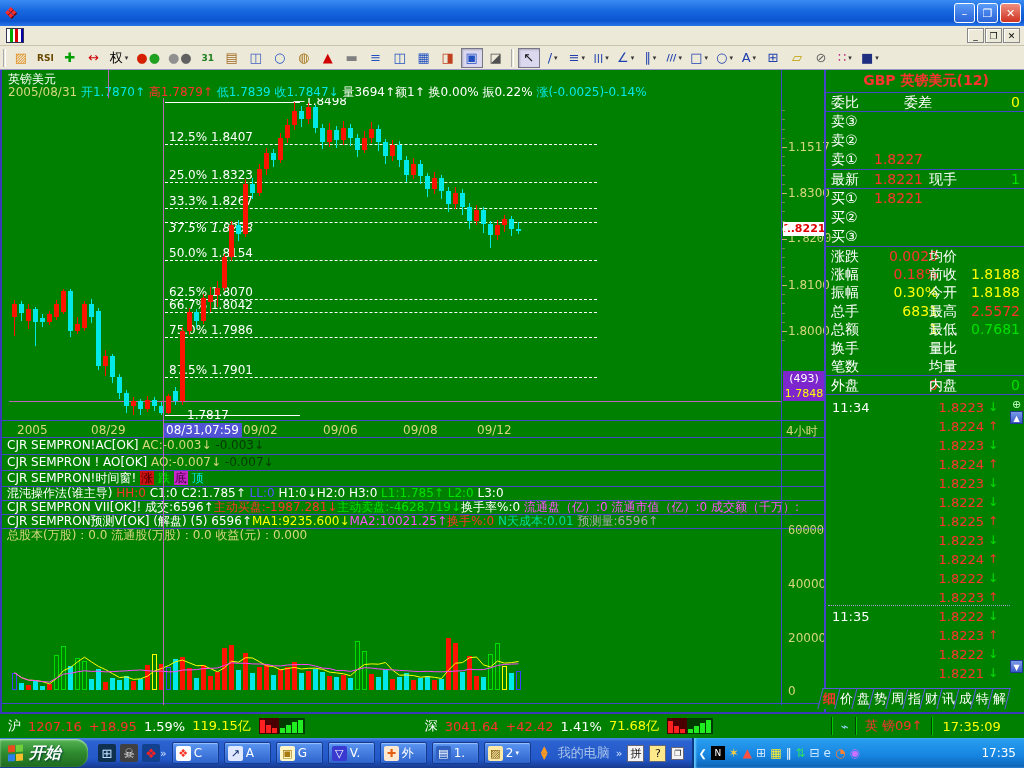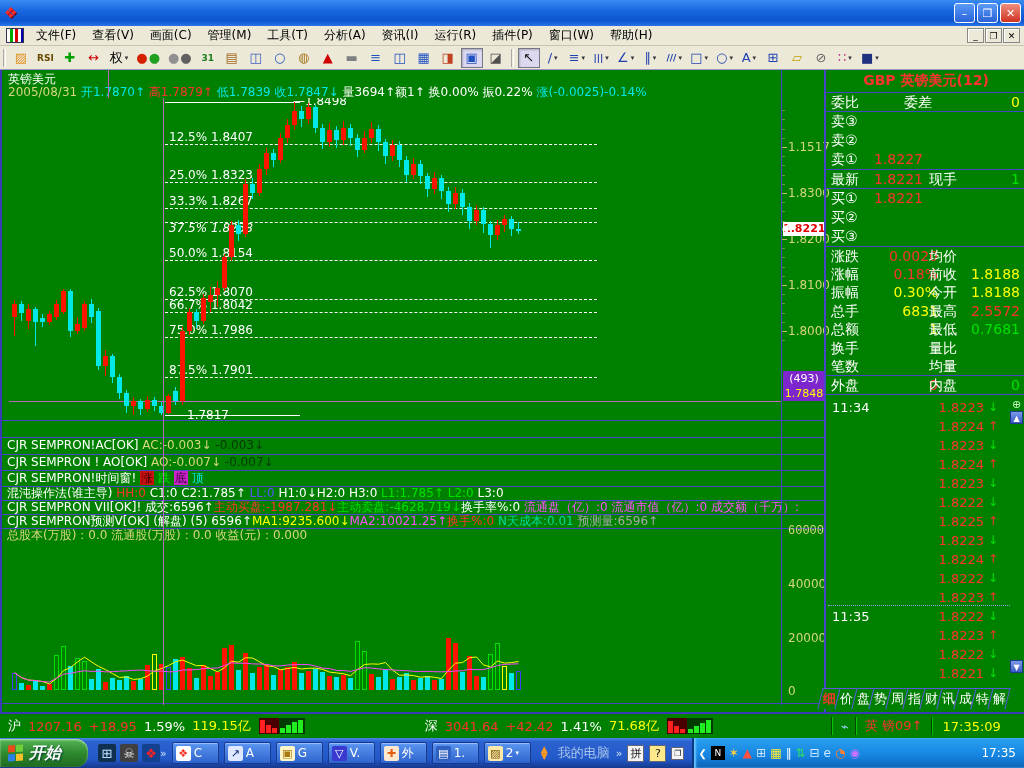--- a/index.html
+++ b/index.html
@@ -141,33 +141,20 @@
     <span id="title-icon">❖</span>
     <div class="win-btns">
       <div class="wbtn">–</div>
       <div class="wbtn">❐</div>
       <div class="wbtn close">✕</div>
     </div>
   </div>
 
   <div id="menubar">
     <div id="menu-appicon"></div>
-    <div id="menu-items" style="display: flex;">
-        <div class="menu-item" style="display: inline-block;">文件(F)</div>
-        <div class="menu-item" style="display: inline-block;">查看(V)</div>
-        <div class="menu-item" style="display: inline-block;">画面(C)</div>
-        <div class="menu-item" style="display: inline-block;">管理(M)</div>
-        <div class="menu-item" style="display: inline-block;">工具(T)</div>
-        <div class="menu-item" style="display: inline-block;">分析(A)</div>
-        <div class="menu-item" style="display: inline-block;">资讯(I)</div>
-        <div class="menu-item" style="display: inline-block;">运行(R)</div>
-        <div class="menu-item" style="display: inline-block;">插件(P)</div>
-        <div class="menu-item" style="display: inline-block;">窗口(W)</div>
-        <div class="menu-item" style="display: inline-block;">帮助(H)</div>
-      </div>
     <div class="mdi-btns">
       <div class="mdibtn">_</div>
       <div class="mdibtn">❐</div>
       <div class="mdibtn">✕</div>
     </div>
   </div>
 
   <div id="toolbar">
       <div class="tb-sep"></div>
       <div class="tbtn">
@@ -467,21 +454,21 @@
         <div class="body" style="left: 500px; top: 120.76px; width: 5px; height: 10.12px; background: rgb(0, 232, 232);"></div>
         <div class="wick" style="left: 509px; top: 124.44px; width: 1px; height: 11.96px; background: rgb(0, 232, 232);"></div>
         <div class="body" style="left: 507px; top: 130.88px; width: 5px; height: 2px; background: rgb(0, 232, 232);"></div>
       </div>
     <div id="yaxis">
         <div class="ytick" style="left: 780px; top: 77px;"></div>
         <div class="ylabel" style="left: 786px; top: 70px;">1.1517</div>
         <div class="ytick" style="left: 780px; top: 123px;"></div>
         <div class="ylabel" style="left: 786px; top: 116px;">1.8300</div>
         <div class="ytick" style="left: 780px; top: 169px;"></div>
-        <div class="ylabel" style="left: 786px; top: 162px;">1.8200</div>
+        <div class="ylabel" style="left: 786px; top: 162px; font-family: Liberation Mono, monospace;">1.8200</div>
         <div class="ytick" style="left: 780px; top: 215px;"></div>
         <div class="ylabel" style="left: 786px; top: 208px;">1.8100</div>
         <div class="ytick" style="left: 780px; top: 261px;"></div>
         <div class="ylabel" style="left: 786px; top: 254px;">1.8000</div>
         <div class="ytickminor" style="left: 780px; top: 40.2px;"></div>
         <div class="ytickminor" style="left: 780px; top: 49.4px;"></div>
         <div class="ytickminor" style="left: 780px; top: 58.6px;"></div>
         <div class="ytickminor" style="left: 780px; top: 67.8px;"></div>
         <div class="ytickminor" style="left: 780px; top: 86.2px;"></div>
         <div class="ytickminor" style="left: 780px; top: 95.4px;"></div>
@@ -498,20 +485,30 @@
         <div class="ytickminor" style="left: 780px; top: 224.2px;"></div>
         <div class="ytickminor" style="left: 780px; top: 233.4px;"></div>
         <div class="ytickminor" style="left: 780px; top: 242.6px;"></div>
         <div class="ytickminor" style="left: 780px; top: 251.8px;"></div>
         <div class="ytickminor" style="left: 780px; top: 270.2px;"></div>
         <div id="price-marker" style="left: 781px; top: 152.34px;">1.8221</div>
         <div id="cross-box" style="left: 781px; top: 300.92px;">
           <div class="w">(493)</div>
           <div class="y">1.7848</div>
         </div>
+      </div>
+    <div id="dateaxis">
+        <div class="dlabel" style="left: 15px;">2005</div>
+        <div class="dlabel" style="left: 89px;">08/29</div>
+        <div class="dlabel hl" style="left: 161px;">08/31,07:59</div>
+        <div class="dlabel" style="left: 241px;">09/02</div>
+        <div class="dlabel" style="left: 321px;">09/06</div>
+        <div class="dlabel" style="left: 401px;">09/08</div>
+        <div class="dlabel" style="left: 475px;">09/12</div>
+        <div class="dlabel w" style="left: 784px;">4小时</div>
       </div>
     <div id="indicator-rows">
         <div class="irow" style="top: 367px; height: 17px; line-height: 15px;"><span class="w">CJR SEMPRON!AC[OK] </span><span class="k">AC:-0.003↓ </span><span class="blk">-0.003↓</span></div>
         <div class="irow" style="top: 384px; height: 16px; line-height: 14px;"><span class="w">CJR SEMPRON ! AO[OK] </span><span class="k">AO:-0.007↓ </span><span class="blk">-0.007↓</span></div>
         <div class="irow" style="top: 400px; height: 16px; line-height: 14px;"><span class="w">CJR SEMPRON!时间窗! </span><span class="tagr">涨</span><span class="w"> </span><span class="g">跌</span><span class="w"> </span><span class="tagm">底</span><span class="w"> </span><span class="cy">顶</span></div>
         <div class="irow" style="top: 416px; height: 14px; line-height: 12px;"><span class="w">混沌操作法(谁主导) </span><span class="r">HH:0 </span><span class="w">C1:0 C2:1.785↑ </span><span class="bl">LL:0 </span><span class="w">H1:0↓</span><span class="w">H2:0 H3:0 </span><span class="g">L1:1.785↑ </span><span class="g">L2:0 </span><span class="w">L3:0</span></div>
         <div class="irow" style="top: 430px; height: 14px; line-height: 12px;"><span class="w">CJR SEMPRON VII[OK]! 成交:6596↑</span><span class="r">主动买盘:-1987.281↓</span><span class="g">主动卖盘:-4628.719↓</span><span class="w">换手率%:0 </span><span class="m">流通盘（亿）:0 </span><span class="m">流通市值（亿）:0 </span><span class="m">成交额（千万）:</span></div>
         <div class="irow" style="top: 444px; height: 14px; line-height: 12px;"><span class="w">CJR SEMPRON预测V[OK] (解盘) (5) 6596↑</span><span class="y">MA1:9235.600↓</span><span class="m">MA2:10021.25↑</span><span class="r">换手%:0 </span><span class="tg">N天成本:0.01 </span><span class="gray">预测量:6596↑</span></div>
         <div class="irow" style="top: 458px; height: 14px; line-height: 12px;"><span class="k">总股本(万股)：0.0 流通股(万股)：0.0 收益(元)：0.000</span></div>
       </div>

